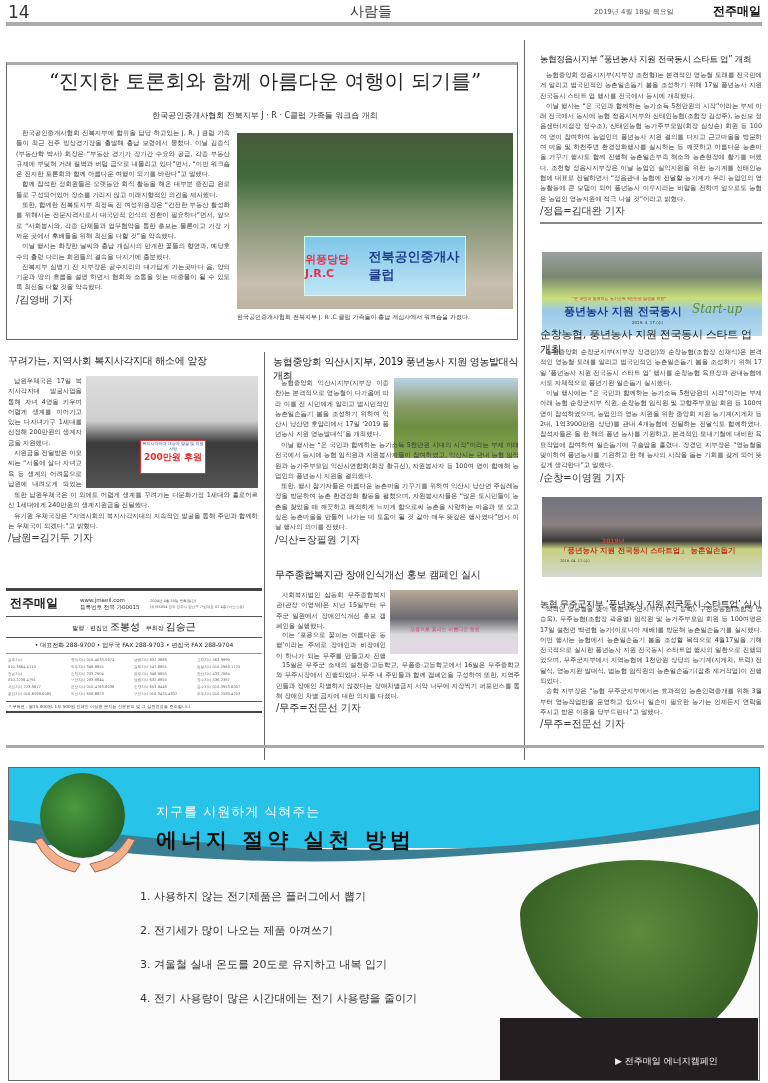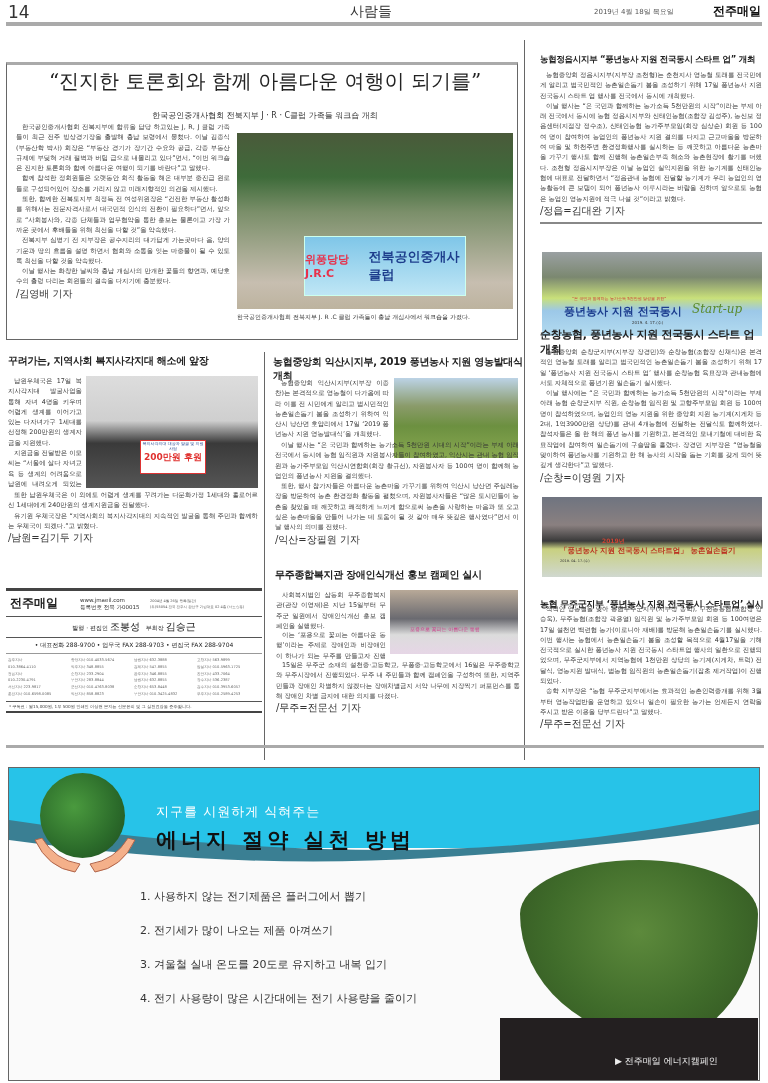--- a/index.html
+++ b/index.html
@@ -5,21 +5,21 @@
 *{box-sizing:border-box;margin:0;padding:0}
 body{width:768px;height:1083px;background:#fff;font-family:"DejaVu Sans",sans-serif;color:#222;position:relative;overflow:hidden}
 .abs{position:absolute}
 .hdr-num{left:8px;top:2px;font-size:17px;color:#333}
 .hdr-sec{left:350px;top:3px;font-size:14px;color:#333}
 .hdr-date{left:594px;top:7px;font-size:7px;color:#555}
 .hdr-logo{left:713px;top:3px;font-size:12px;font-weight:bold;color:#111}
 .hdr-bar{left:6px;top:22px;width:756px;height:4px;background:#aaa}
 .body-txt{font-size:6.4px;line-height:10.3px;color:#333;text-align:justify;text-indent:6px}
 .byline{font-size:10px;color:#333;text-align:left}
-.h-art{font-size:10px;color:#222;font-weight:bold;letter-spacing:-0.3px}
+.h-art{font-size:10px;color:#222;font-weight:normal;letter-spacing:-0.3px}
 .photo{background:linear-gradient(135deg,#7a8a5c,#6b8f9c 40%,#a08060 70%,#c7b79a)}
 .sep{background:#888;height:2px}
 .box1{left:6px;top:62px;width:512px;height:278px;border:1px solid #666;border-top:3px solid #aaa}
 .main-title{left:0;top:68px;width:530px;text-align:center;font-family:"DejaVu Serif",serif;font-size:20px;color:#222}
 .main-sub{left:0;top:110px;width:530px;text-align:center;font-size:8px;color:#333}
 .ph-jrc{left:237px;top:133px;width:276px;height:176px;background:linear-gradient(180deg,#4a5a3a 0%,#3e6b3a 25%,#7b8f6a 45%,#c7beb0 85%,#bdb39f 100%)}
 .banner{left:304px;top:236px;width:162px;height:60px;background:linear-gradient(180deg,#7fc6e8,#bfe6f5);border:1px solid #cfe;display:flex;flex-direction:row;align-items:center;justify-content:center}
 .banner .b1{color:#e8304a;font-size:11px;font-weight:bold}
 .banner .b2{color:#1d3d8c;font-size:13px;font-weight:bold}
 .cap1{left:237px;top:313px;width:280px;font-size:6px;color:#333}
@@ -42,26 +42,26 @@
 
 <div class="abs hdr-num">14</div>
 <div class="abs hdr-sec">사람들</div>
 <div class="abs hdr-date">2019년 4월 18일 목요일</div>
 <div class="abs hdr-logo">전주매일</div>
 <div class="abs hdr-bar"></div>
 
 <div class="abs box1"></div>
 <div class="abs main-title">“진지한 토론회와 함께 아름다운 여행이 되기를”</div>
 <div class="abs main-sub">한국공인중개사협회 전북지부 J · R · C클럽 가족들 워크숍 개최</div>
-<div class="abs" style="left:16px;top:122px;width:214px">
+<div class="abs" style="left:16px;top:128px;width:214px">
   <p class="body-txt">한국공인중개사협회 전북지부에 함류을 담당 하고있는 J, R, J 클럽 가족들이 최근 전주 빙상경기장을 출발해 충남 보령에서 뭉쳤다. 이날 김종식(부동산학 박사) 회장은 “부동산 경기가 장기간 수요와 공급, 각종 부동산 규제에 부딪혀 거래 절벽과 버팀 급으로 내몰리고 있다”면서, “이번 워크숍은 진지한 토론회와 함께 아름다운 여행이 되기를 바란다”고 말했다.</p>
   <p class="body-txt">함께 참석한 정회원들은 오랫동안 회직 활동을 해온 대부분 중진급 원로들로 구성되어있어 장소를 가리지 않고 미래지향적인 의견을 제시했다.</p>
   <p class="body-txt">또한, 함께한 전북도지부 최정득 전 여성위원장은 “건전한 부동산 활성화를 위해서는 전문자격사로서 대국민적 인식의 전환이 필요하다”면서, 앞으로 “사회봉사와, 각종 단체들과 업무협약을 통한 홍보는 물론이고 가장 가까운 곳에서 후배들을 위해 최선을 다할 것”을 약속했다.</p>
+  <p class="body-txt">이날 행사는 화창한 날씨와 충남 개심사의 만개한 꽃들의 향연과, 예당호수의 출렁 다리는 회원들의 결속을 다지기에 충분했다.</p>
   <p class="body-txt">전북지부 심병기 전 지부장은 공수지리의 대가답게 가는곳마다 음, 양의 기운과 땅의 흐름을 설명 하면서 협회와 소통을 잇는 마중물이 될 수 있도록 최선을 다할 것을 약속했다.</p>
-  <p class="body-txt">이날 행사는 화창한 날씨와 충남 개심사의 만개한 꽃들의 향연과, 예당호수의 출렁 다리는 회원들의 결속을 다지기에 충분했다.</p>
   <p class="byline">/김영배 기자</p>
 </div>
 <div class="abs ph-jrc"></div>
 <div class="abs banner">
   <div class="b1">위풍당당 J.R.C</div>
   <div class="b2">전북공인중개사클럽</div>
 </div>
 <div class="abs cap1">한국공인중개사협회 전북지부 J. R .C 클럽 가족들이 충남 개심사에서 워크숍을 가졌다.</div>
 
 <div class="abs vline" style="left:524px;top:40px;height:720px"></div>
@@ -150,21 +150,21 @@
   <p class="body-txt" style="height:40px;overflow:hidden">사회복지법인 삼동회 무주종합복지관(관장 이영재)은 지난 15일부터 무주군 일원에서 장애인식개선 홍보 캠페인을 실행했다.</p>
   <p class="body-txt" style="height:32px;overflow:hidden">이는 ‘포용으로 꽃피는 아름다운 동행’이라는 주제로 장애인과 비장애인이 하나가 되는 무주를 만들고자 진행했으며, 제39회 장애인의 날을 맞이하여 무주군내 학교, 시장, 장애인의 날 행사장에서 비장애인을 대상으로 캠페인을 진행한다.</p>
 </div>
 <div class="abs" style="left:276px;top:660px;width:244px">
   <p class="body-txt">15일은 무주군 소재의 설천중·고등학교, 무풍중·고등학교에서 16일은 무주중학교와 무주시장에서 진행되었다. 무주 내 주민들과 함께 캠페인을 구성하여 또한, 지역주민들과 장애인 차별하지 않겠다는 장애차별금지 서약 나무에 지장찍기 퍼포먼스를 통해 장애인 차별 금지에 대한 의지를 다졌다.</p>
   <p class="byline">/무주=전문선 기자</p>
 </div>
 
 <div class="abs h-art" style="left:540px;top:54px;width:225px;font-size:8.5px">농협정읍시지부 “풍년농사 지원 전국동시 스타트 업” 개최</div>
 <div class="abs" style="left:540px;top:70px;width:222px">
-  <p class="body-txt">농협중앙회 정읍시지부(지부장 조천형)는 춘천지사 영농철 도래를 전국민에게 알리고 범국민적인 농촌일손돕기 붐을 조성하기 위해 17일 풍년농사 지원 전국동시 스타트 업 행사를 전국에서 동시에 개최했다.</p>
+  <p class="body-txt">농협중앙회 정읍시지부(지부장 조천형)는 본격적인 영농철 도래를 전국민에게 알리고 범국민적인 농촌일손돕기 붐을 조성하기 위해 17일 풍년농사 지원 전국동시 스타트 업 행사를 전국에서 동시에 개최했다.</p>
   <p class="body-txt">이날 행사는 “온 국민과 함께하는 농가소득 5천만원의 시작”이라는 부제 아래 전국에서 동시에 농협 정읍시지부와 신태인농협(조합장 김성주), 농신보 정읍센터(지점장 정수조), 신태인농협 농가주부모임(회장 심상순) 회원 등 100여 명이 참여하여 농업인의 풍년농사 지원 결의를 다지고 근교마을을 방문하여 마을 및 하천주변 환경정화행사를 실시하는 등 깨끗하고 아름다운 농촌마을 가꾸기 행사도 함께 진행해 농촌일손부족 해소와 농촌현장에 활기를 더했다. 조천형 정읍시지부장은 이날 농업인 실익지원을 위한 농기계를 신태인농협에 대표로 전달하면서 “정읍관내 농협에 전달할 농기계가 우리 농업인의 영농활동에 큰 보탬이 되어 풍년농사 이루시라는 바람을 전하며 앞으로도 농협은 농업인 영농지원에 적극 나설 것”이라고 밝혔다.</p>
   <p class="byline">/정읍=김대완 기자</p>
 </div>
 <div class="abs sep" style="left:540px;top:222px;width:222px"></div>
 <div class="abs" style="left:542px;top:252px;width:220px;height:84px;background:linear-gradient(180deg,#9aa0a2 0%,#7b8870 30%,#c9e07a 55%,#9cc8e8 70%,#b4dcf0 100%)">
   <div style="position:absolute;left:30px;top:44px;font-size:4px;color:#c33">“온 국민과 함께하는 농가소득 5천만원 달성을 위한”</div>
   <div style="position:absolute;left:22px;top:52px;font-size:11px;color:#1c3d8e;font-weight:bold">풍년농사 지원 전국동시</div>
   <div style="position:absolute;left:150px;top:50px;font-size:12px;color:#5a8a2a;font-style:italic;font-family:'DejaVu Serif',serif">Start-up</div>
   <div style="position:absolute;left:90px;top:68px;font-size:4px;color:#333">2019. 4. 17.(수)</div>
 </div>

